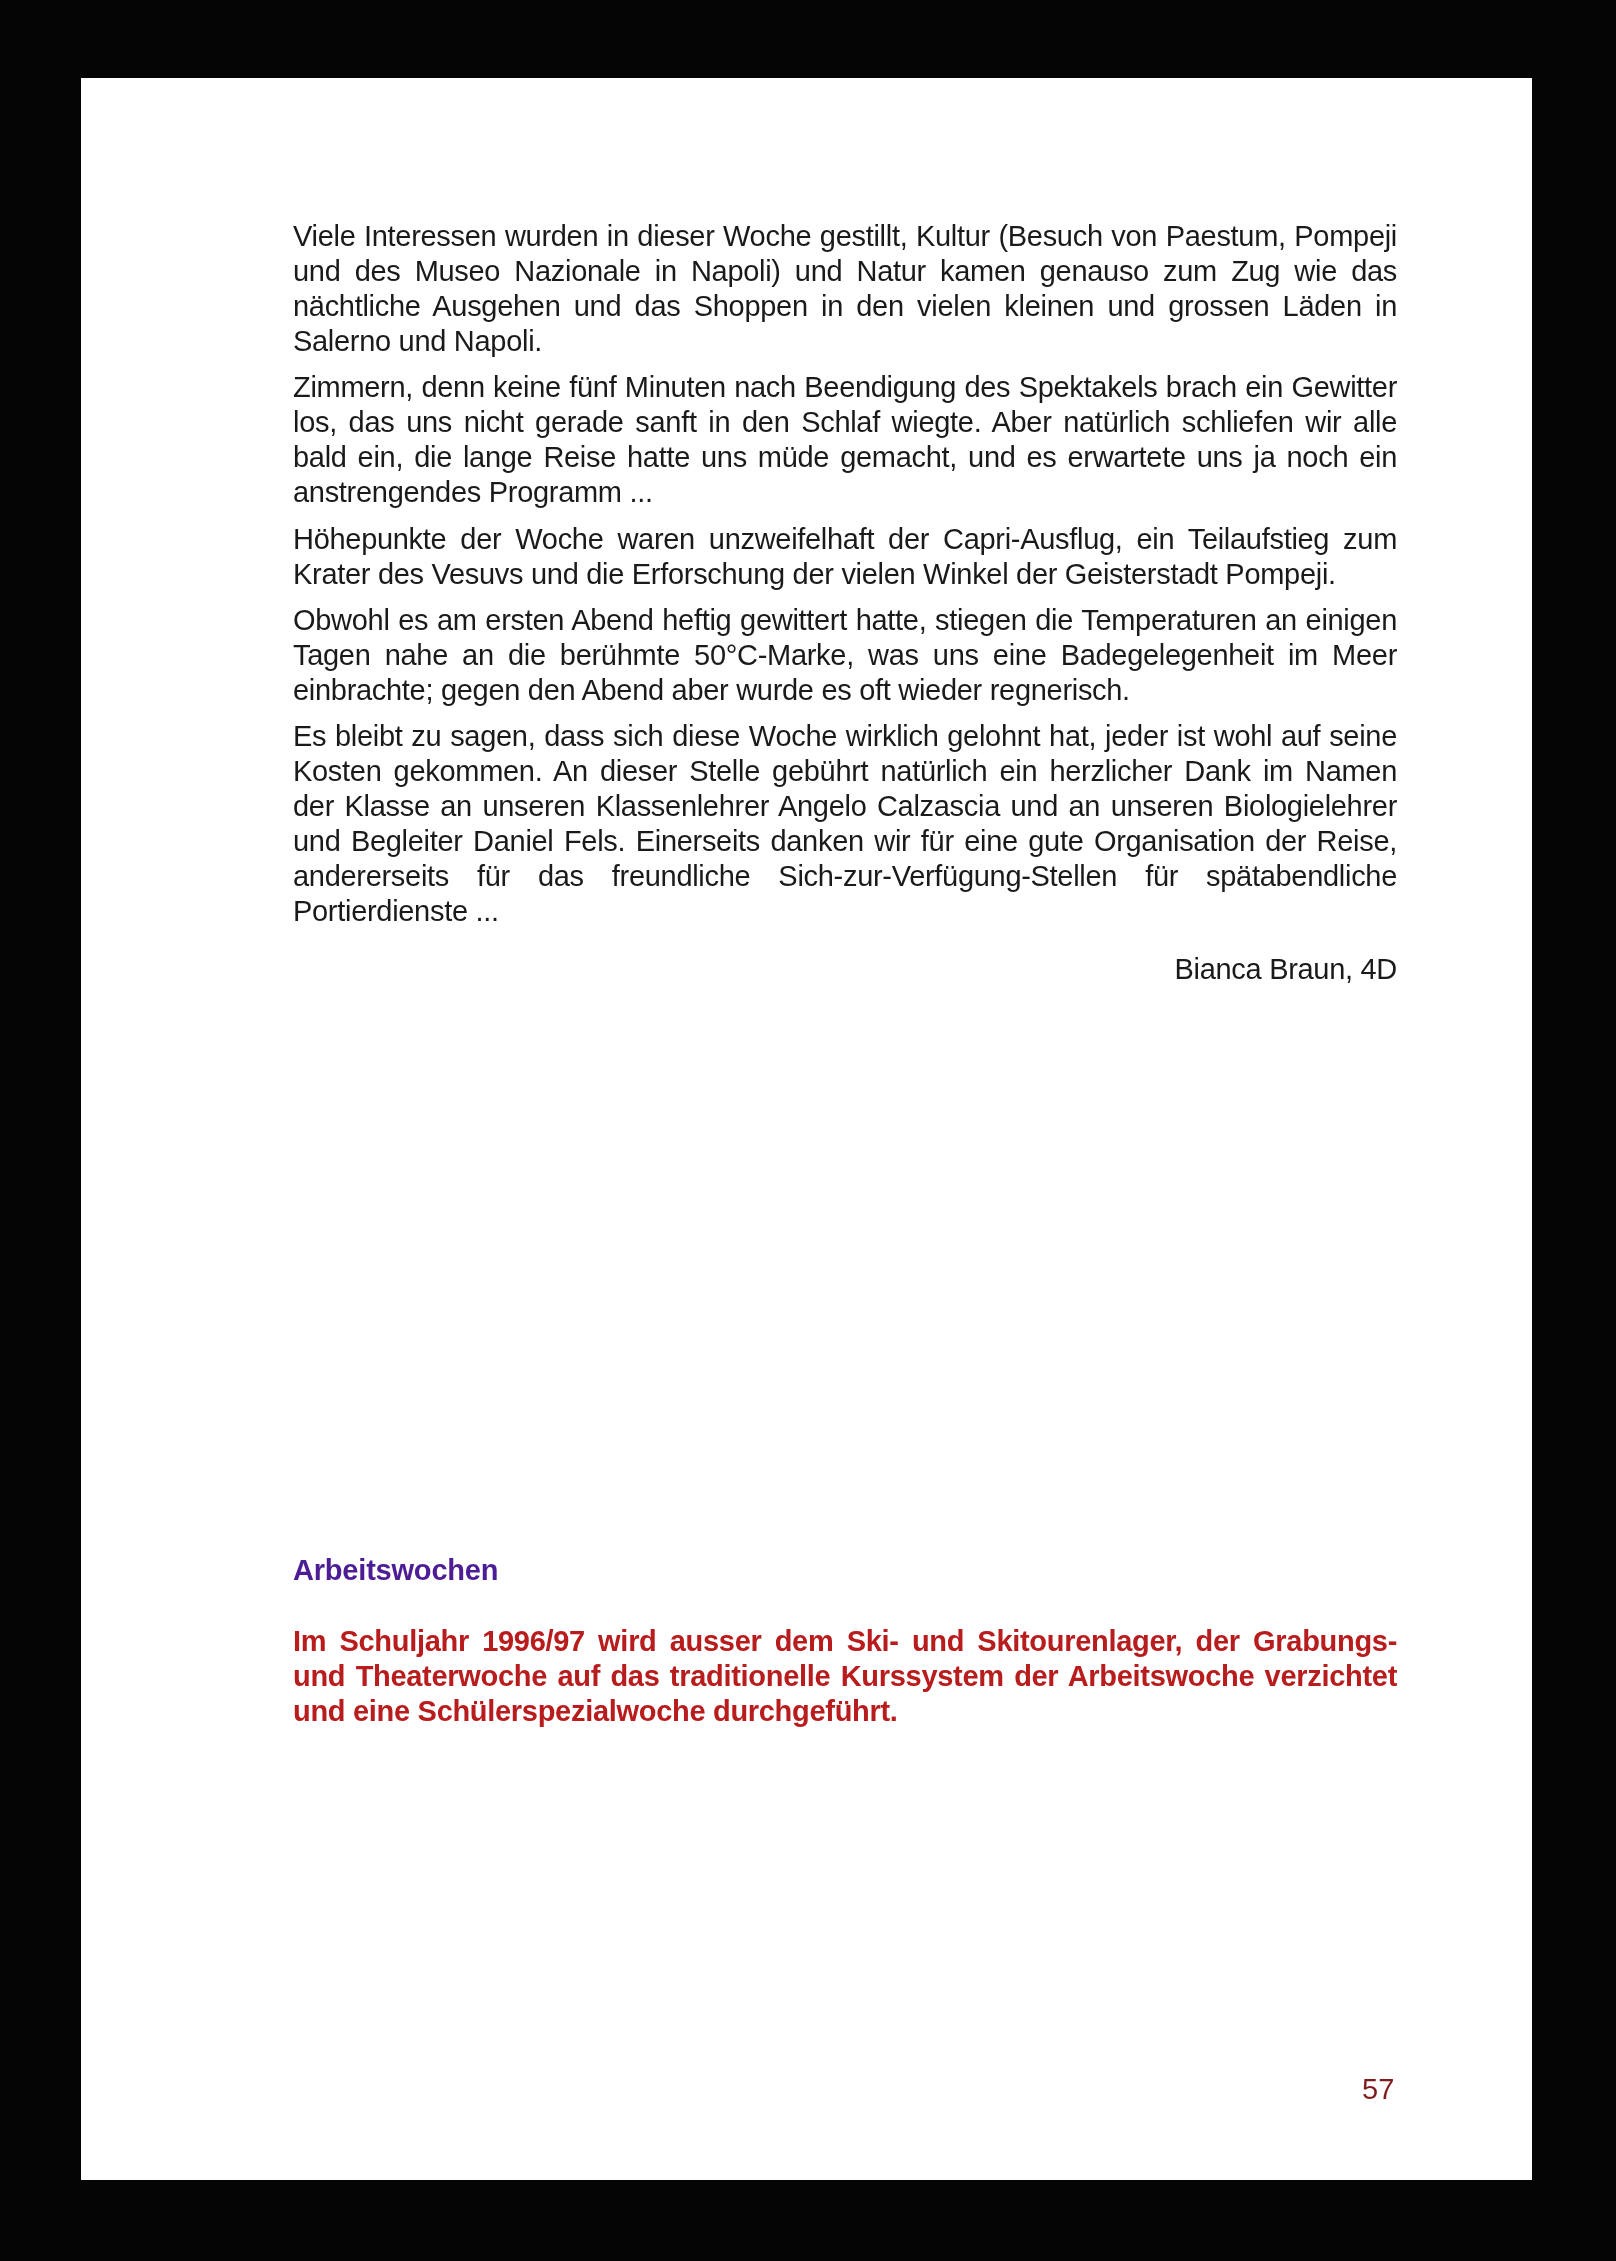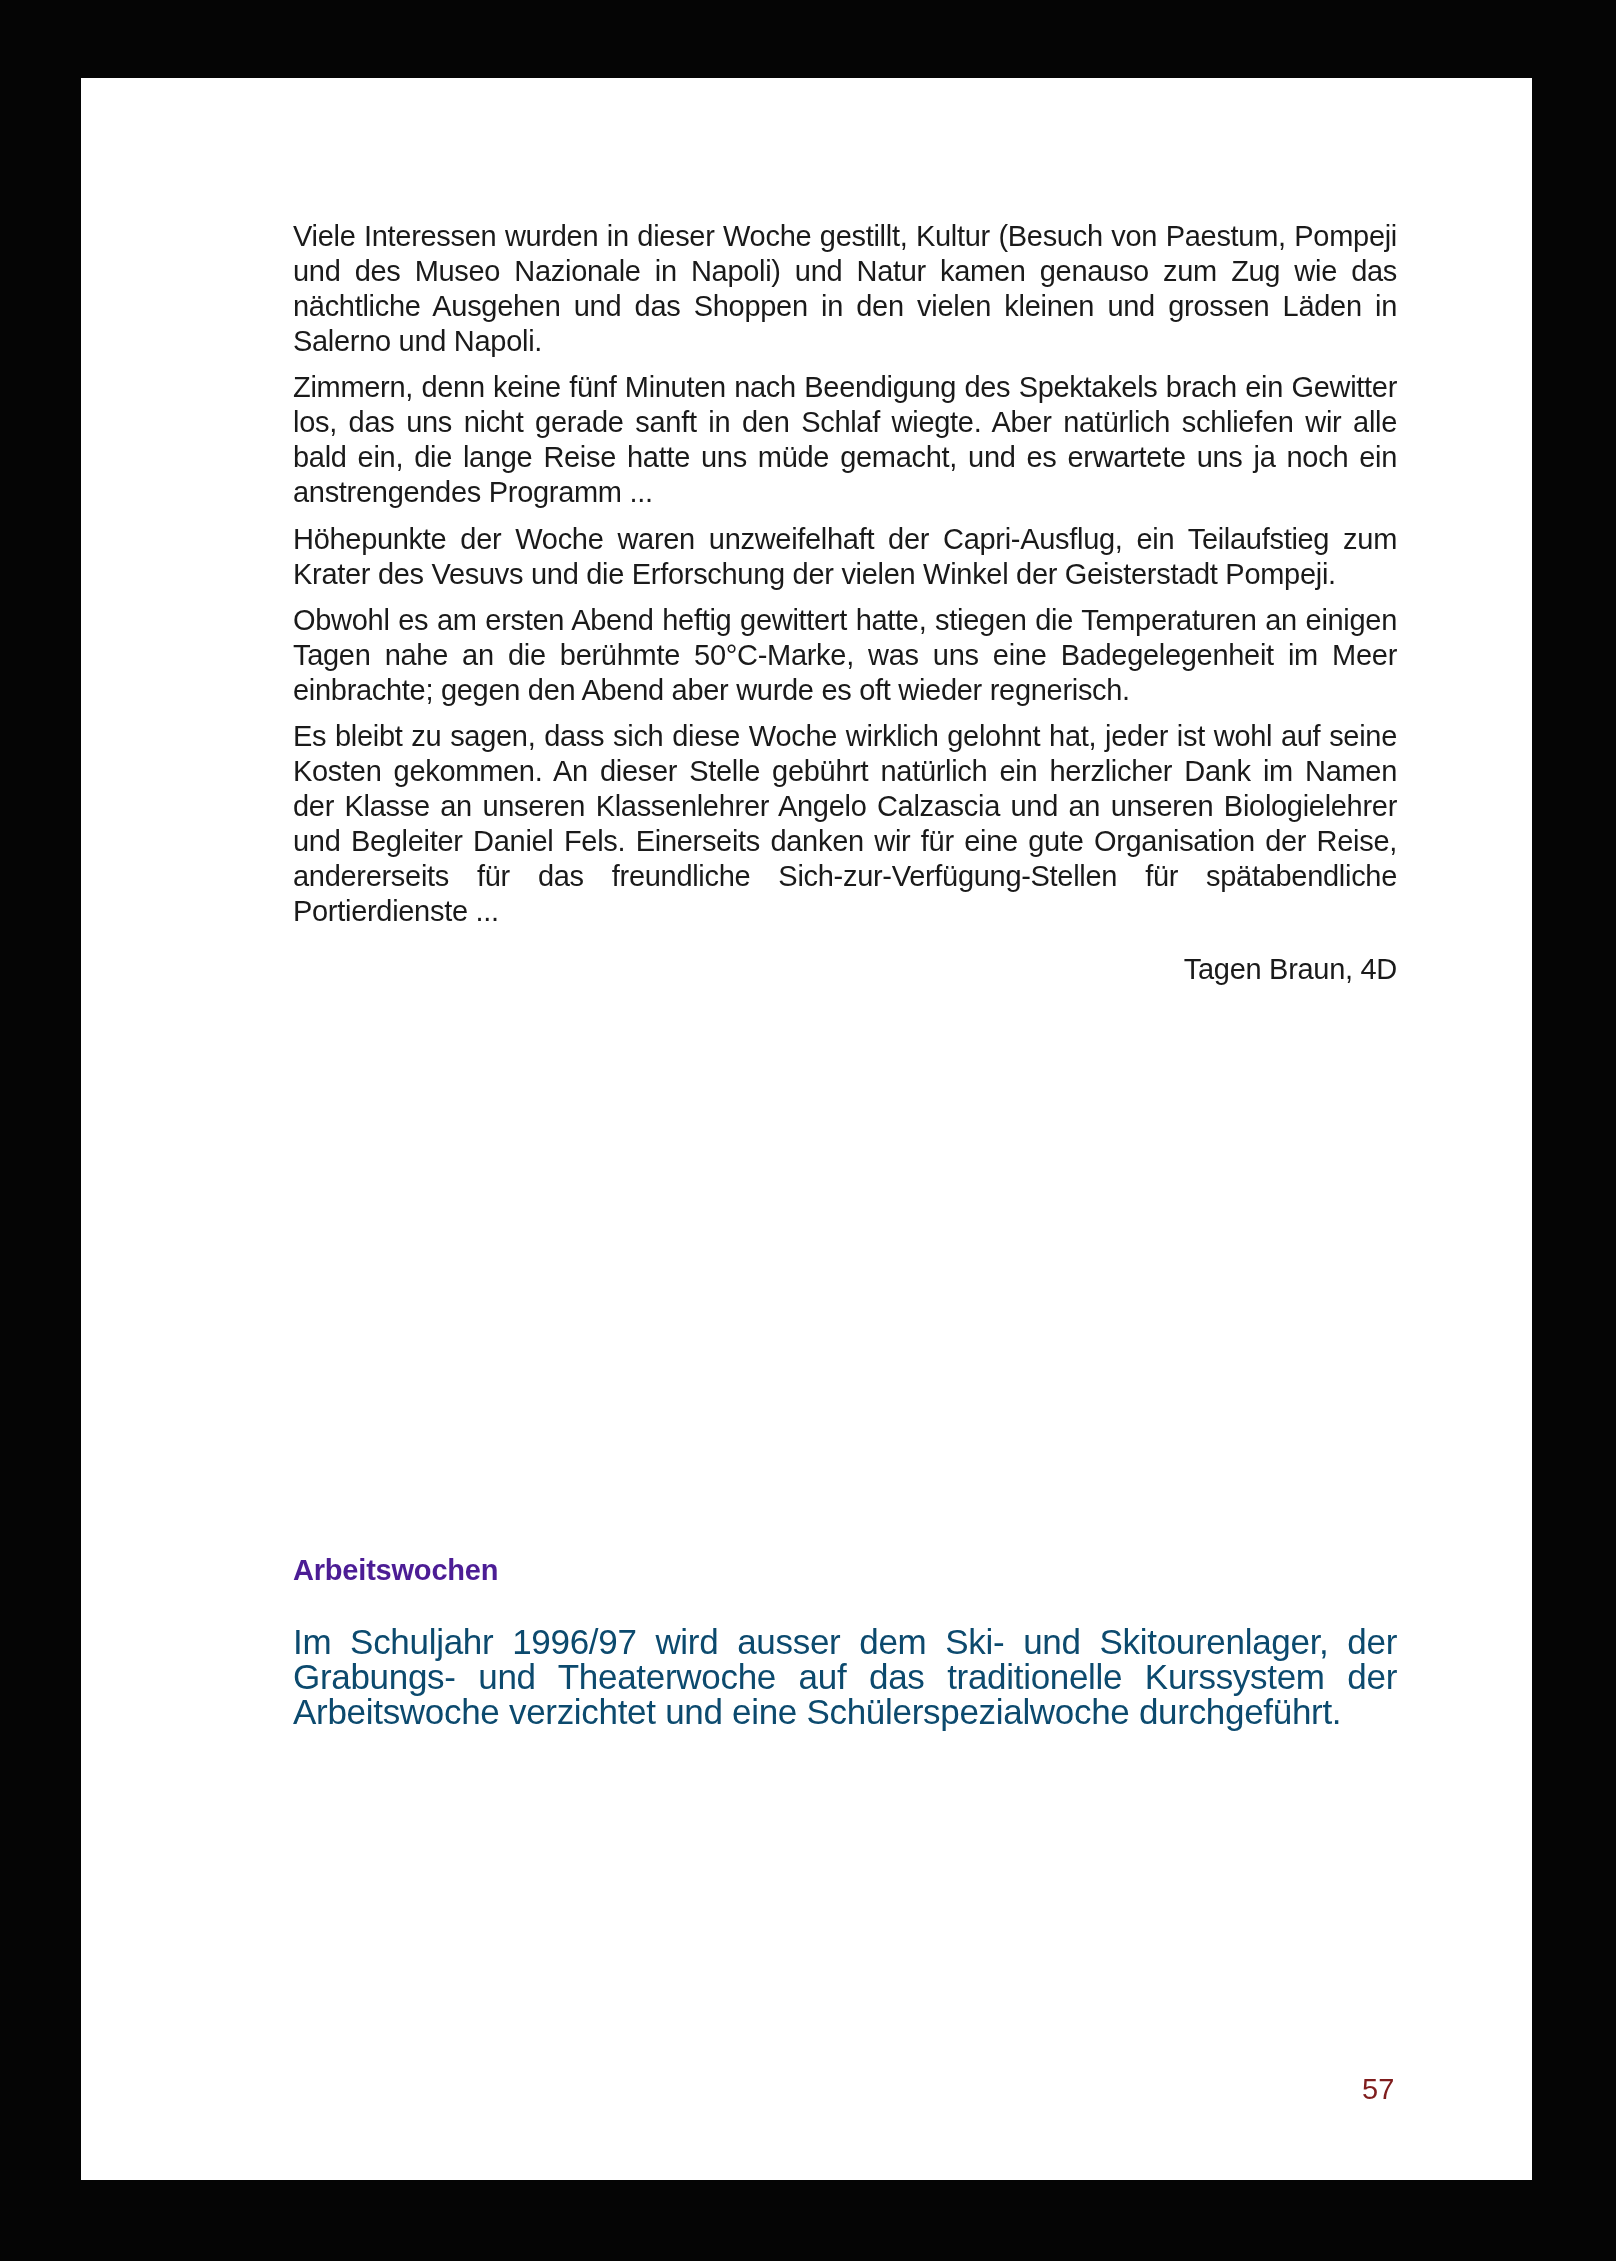--- a/index.html
+++ b/index.html
@@ -50,45 +50,46 @@
     font-size: 29px;
     color: #4c1d95;
     letter-spacing: -0.2px;
     text-align: center;
   }
   .section2 {
     position: absolute;
     left: 212px;
     top: 1546px;
     width: 1104px;
-    color: #0c4a6e;
-    font-size: 35px;
+    color: #b91c1c;
+    font-size: 29px;
     line-height: 35px;
     letter-spacing: -0.3px;
+    font-weight: bold;
   }
   .page-number {
     position: absolute;
     left: 1281px;
     top: 1995px;
     font-size: 29px;
     color: #7f1d1d;
     text-align: right;
   }
 </style>
 </head>
 <body>
 
 <div class="page">
   <div class="content">
     <p class="para">Viele Interessen wurden in dieser Woche gestillt, Kultur (Besuch von Paestum, Pompeji und des Museo Nazionale in Napoli) und Natur kamen genauso zum Zug wie das nächtliche Ausgehen und das Shoppen in den vielen kleinen und grossen Läden in Salerno und Napoli.</p>
     <p class="para">Zimmern, denn keine fünf Minuten nach Beendigung des Spektakels brach ein Gewitter los, das uns nicht gerade sanft in den Schlaf wiegte. Aber natürlich schliefen wir alle bald ein, die lange Reise hatte uns müde gemacht, und es er­wartete uns ja noch ein anstrengendes Programm ...</p>
     <p class="para">Höhepunkte der Woche waren unzweifelhaft der Capri-Ausflug, ein Teilaufstieg zum Krater des Vesuvs und die Erforschung der vielen Winkel der Geisterstadt Pompeji.</p>
     <p class="para">Obwohl es am ersten Abend heftig gewittert hatte, stiegen die Temperaturen an einigen Tagen nahe an die berühmte 50°C-Marke, was uns eine Badegelegen­heit im Meer einbrachte; gegen den Abend aber wurde es oft wieder regne­risch.</p>
     <p class="para">Es bleibt zu sagen, dass sich diese Woche wirklich gelohnt hat, jeder ist wohl auf seine Kosten gekommen. An dieser Stelle gebührt natürlich ein herzlicher Dank im Namen der Klasse an unseren Klassenlehrer Angelo Calzascia und an unseren Biologielehrer und Begleiter Daniel Fels. Einerseits danken wir für eine gute Organisation der Reise, andererseits für das freundliche Sich-zur-Verfügung-Stellen für spätabendliche Portierdienste ...</p>
-    <div class="signature">Tagen Braun, 4D</div>
+    <div class="signature">Bianca Braun, 4D</div>
   </div>
 
   <div class="heading">Arbeitswochen</div>
   <div class="section2">
     <p class="para">Im Schuljahr 1996/97 wird ausser dem Ski- und Skitourenlager, der Grabungs- und Theaterwoche auf das traditionelle Kurssystem der Arbeitswoche verzich­tet und eine Schülerspezialwoche durchgeführt.</p>
   </div>
 
   <div class="page-number">57</div>
 </div>
 

